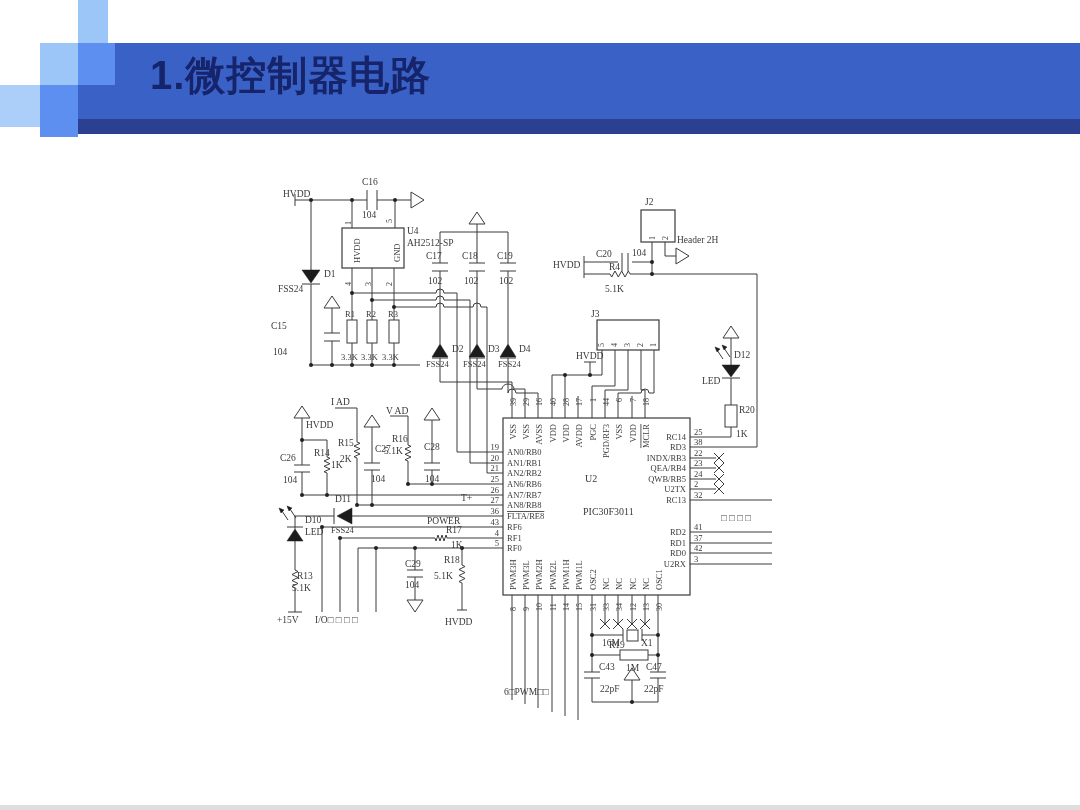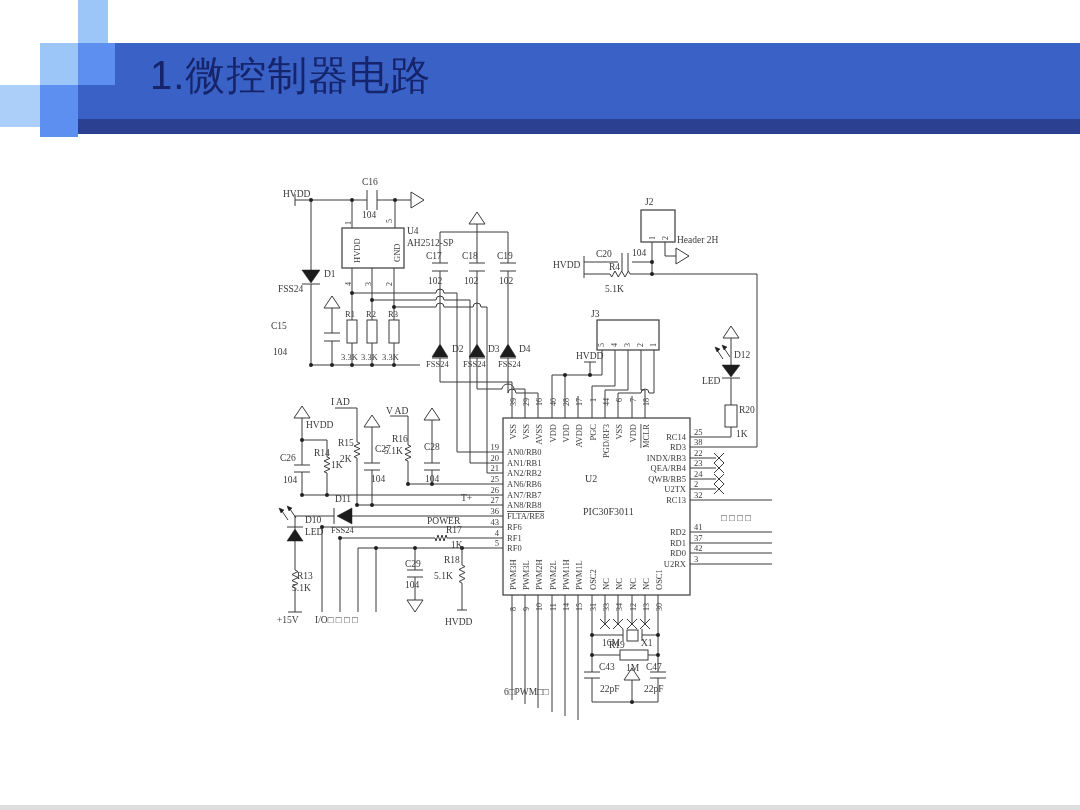--- a/index.html
+++ b/index.html
@@ -7,21 +7,21 @@
         font-family:"Liberation Sans","DejaVu Sans",sans-serif;}
   .sq{position:absolute;}
   #sq1{left:78px;top:0;width:30px;height:43px;background:var(--sq-light);}
   #sq2{left:40px;top:43px;width:38px;height:42px;background:var(--sq-light);}
   #sq3{left:78px;top:43px;width:37px;height:42px;background:var(--sq-mid);}
   #sq4{left:0;top:85px;width:40px;height:42px;background:var(--sq-lighter);}
   #sq5{left:40px;top:85px;width:38px;height:52px;background:var(--sq-mid);}
   #bar{position:absolute;left:115px;top:43px;width:965px;height:76px;background:var(--bar-blue);}
   #bar-corner{position:absolute;left:78px;top:85px;width:37px;height:34px;background:var(--bar-blue);}
   #bar-edge{position:absolute;left:78px;top:119px;width:1002px;height:15px;background:var(--bar-edge);}
-  #title{position:absolute;left:150px;top:48px;font-size:40px;font-weight:normal;
+  #title{position:absolute;left:150px;top:48px;font-size:40px;font-weight:bold;
          color:var(--title-color);letter-spacing:1px;white-space:nowrap;}
   #bottom-strip{position:absolute;left:0;bottom:0;width:1080px;height:5px;background:#dedede;}
   svg{position:absolute;left:0;top:0;}
   svg text{fill:var(--ink);font-family:"Liberation Serif","DejaVu Serif",serif;}
   .w{stroke:var(--ink);stroke-width:1;fill:none;}
   .box{stroke:var(--ink);stroke-width:1.2;fill:none;}
   .rbox{stroke:var(--ink);stroke-width:1;fill:#fff;}
   .dio{fill:#1c1c1c;stroke:#1c1c1c;stroke-width:0.5;}
   .ptri{fill:#fff;stroke:var(--ink);stroke-width:1;}
   .dot{fill:#222;}

